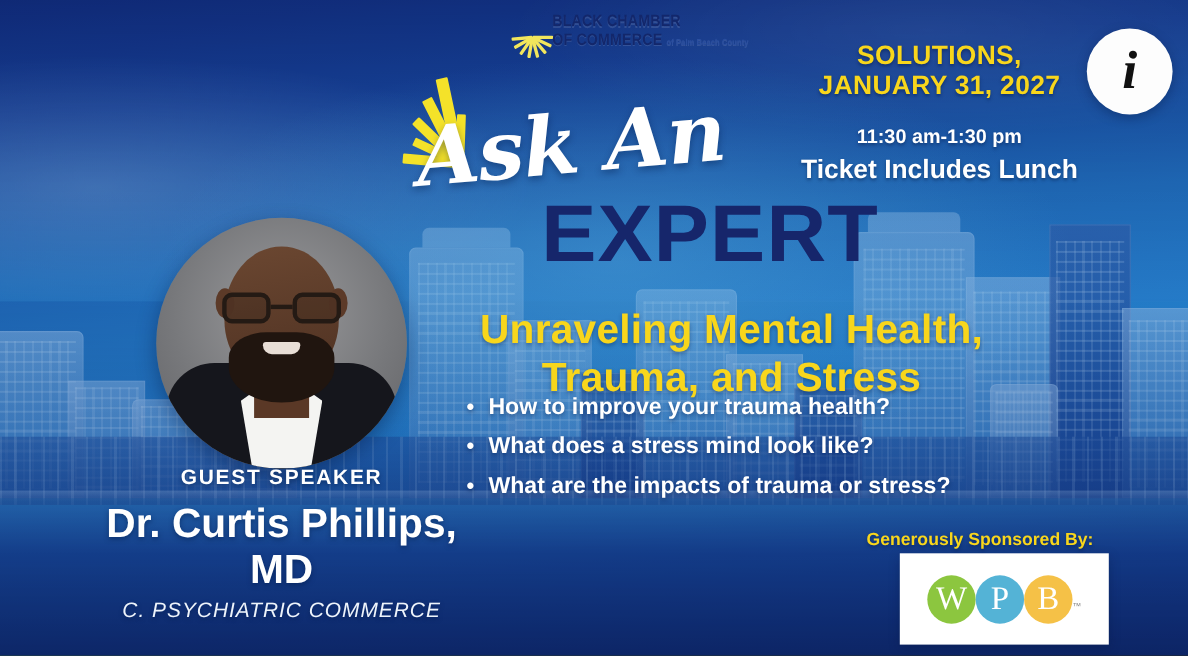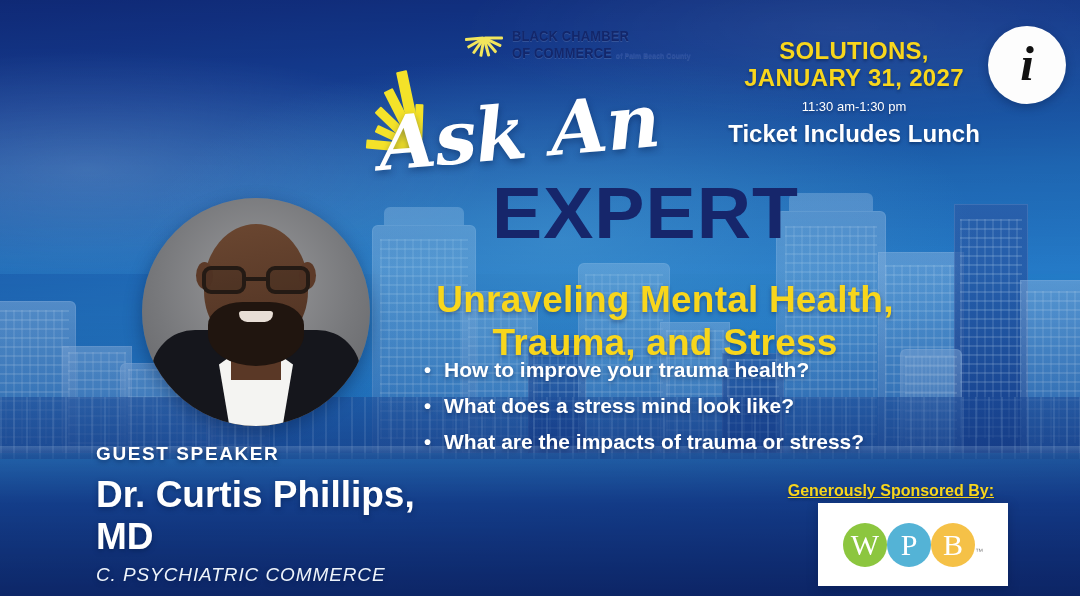--- a/index.html
+++ b/index.html
@@ -60,42 +60,42 @@
     background:
       linear-gradient(180deg, rgba(25,80,165,.42) 0%, rgba(35,125,200,.30) 45%, rgba(22,62,140,.50) 100%);
     mix-blend-mode:multiply;
   }
   .glow{
     position:absolute; inset:0;
     background:radial-gradient(ellipse 55% 45% at 52% 40%, rgba(90,175,225,.38), rgba(90,175,225,0) 70%);
   }
 
   
-  .chamber{ position:absolute; left:462px; top:12px; width:200px; height:48px; display:flex; align-items:flex-end;gap:10px; }
+  .chamber{ position:absolute; left:462px; top:12px; width:200px; height:48px; display:flex; align-items:flex-start; }
   .sunburst{ position:relative; width:44px; height:44px; flex:0 0 44px; }
   .sunburst i{
     position:absolute; left:50%; top:50%; width:3px; height:19px;
     background:#f2e65c; transform-origin:50% 100%; border-radius:1px;
   }
   .chamber-txt{ margin-left:-4px; line-height:1; }
   .chamber-txt .l1,.chamber-txt .l2{
     color:#13276b; font-weight:bold; letter-spacing:.2px;
     font-size:15px; transform:scaleX(.86); transform-origin:left center;
     white-space:nowrap; text-shadow:0 1px 0 rgba(255,255,255,.12);
   }
   .chamber-txt .l2{ margin-top:2px; }
   .chamber-txt .l2 em{ font-style:normal; font-size:8px; color:#2b4fa0; letter-spacing:.1px; }
 
   
   .datewrap{ position:absolute; right:76px; top:38px; width:300px; text-align:center; }
   .d-day,.d-date{
     color:#f8d61c; font-weight:bold; font-size:24px; line-height:1.12;
     letter-spacing:.3px; text-shadow:0 2px 3px rgba(0,20,60,.45);
   }
-  .d-time{ color:#fff; font-weight:normal; font-size:13px; margin-top:7px; text-shadow:0 2px 3px rgba(0,20,60,.45); }
+  .d-time{ color:#fff; font-weight:bold; font-size:18px; margin-top:22px; text-shadow:0 2px 3px rgba(0,20,60,.45); }
   .d-lunch{ color:#fff; font-weight:bold; font-size:24px; margin-top:6px; text-shadow:0 2px 3px rgba(0,20,60,.45); }
 
   
   .info-badge{
     position:absolute; right:14px; top:26px; width:78px; height:78px; border-radius:50%;
     background:#fdfdfd; box-shadow:0 3px 10px rgba(0,20,60,.35);
     display:flex; align-items:center; justify-content:center;
   }
   .info-badge span{
     font-family:"Liberation Serif", serif; font-style:italic; font-weight:bold;
@@ -169,29 +169,29 @@
   }
   .p-shirt{
     position:absolute; left:50%; bottom:0; width:74px; height:88px; margin-left:-37px;
     background:#f4f4f2; clip-path:polygon(50% 0,100% 30%,86% 100%,14% 100%,0 30%);
   }
   .p-neck{
     position:absolute; left:50%; top:148px; width:50px; height:34px; margin-left:-25px;
     background:#5a3826;
   }
 
-  .speaker{ position:absolute; left:96px; top:443px; width:320px; }
+  .speaker{ position:absolute; left:96px; top:424px; width:320px; text-align:center; }
   .sp-label{ color:#fff; font-weight:bold; font-size:19px; letter-spacing:1.6px; text-shadow:0 2px 4px rgba(0,25,70,.5); }
   .sp-name{ color:#fff; font-weight:bold; font-size:37px; margin-top:9px; text-shadow:0 2px 5px rgba(0,25,70,.5); }
   .sp-org{ color:#eef4fb; font-style:italic; font-size:19px; letter-spacing:.9px; margin-top:6px; text-shadow:0 2px 4px rgba(0,25,70,.5); }
 
   
   .sponsor-label{
     position:absolute; right:86px; top:482px; color:#f8d61c; font-weight:bold;
-    font-size:16px; text-shadow:0 2px 3px rgba(0,25,70,.45);text-decoration:underline;
+    font-size:16px; text-shadow:0 2px 3px rgba(0,25,70,.45);
   }
   .wpb-card{
     position:absolute; right:72px; top:503px; width:190px; height:83px;
     background:#fff; box-shadow:0 3px 10px rgba(0,20,60,.35);
     display:flex; flex-direction:column; align-items:center; justify-content:center;
   }
   .wpb-circles{ position:relative; width:152px; height:44px; }
   .wpb-circles .c{ position:absolute; top:0; width:44px; height:44px; border-radius:50%; }
   .wpb-circles .c1{ left:6px; } .wpb-circles .c2{ left:50px; } .wpb-circles .c3{ left:94px; }
   .wpb-circles .ltr{

